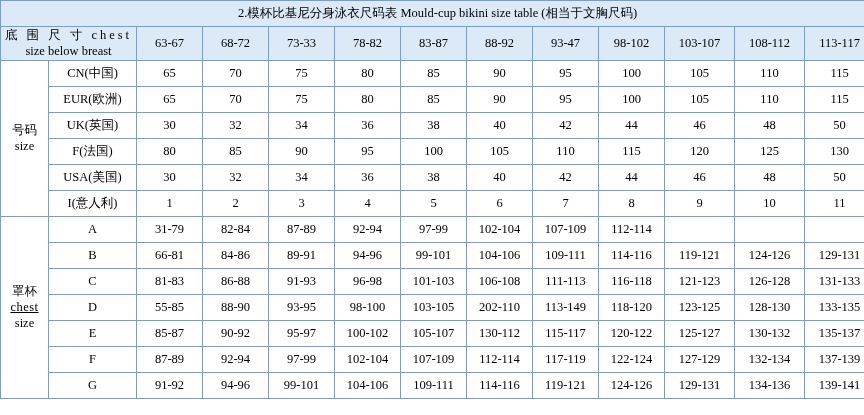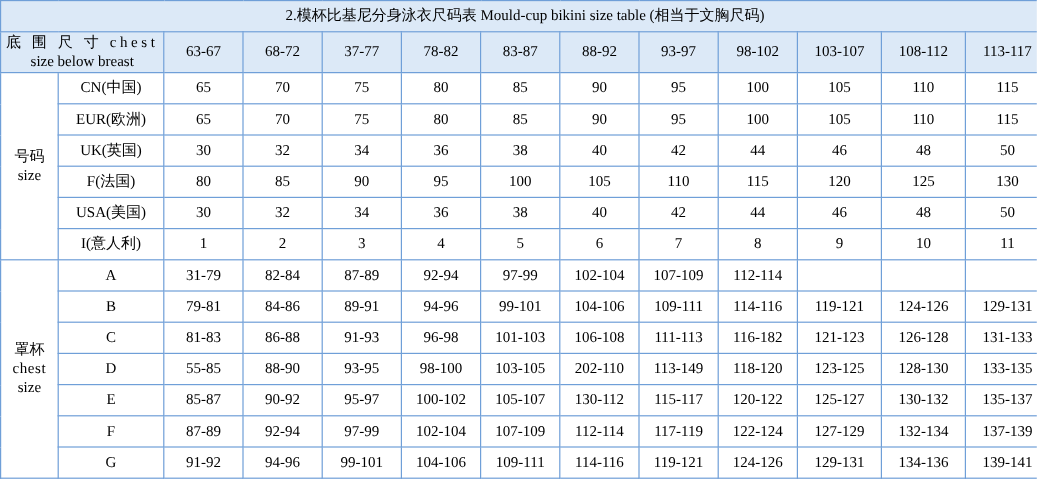--- a/index.html
+++ b/index.html
@@ -70,20 +70,21 @@
   .rowlabel {
     text-align: left;
     padding-left: 8px;
     font-size: 12.5px;
   }
   .blank {
     background: #ffffff;
   }
   .c-chest-word {
     letter-spacing: 0.5px;
+    text-decoration: underline;
   }
 </style>
 </head>
 <body>
 
 <div class="wrap">
   <table class="size-table">
     <colgroup>
       <col style="width:48px">
       <col style="width:88px">
@@ -103,25 +104,25 @@
       <tr>
         <td class="title-cell" colspan="13">2.模杯比基尼分身泳衣尺码表  Mould-cup bikini size table (相当于文胸尺码)</td>
       </tr>
       <tr>
         <td class="hdr-cell hdr-left" colspan="2">
           <span class="l1">底 围 尺 寸   chest</span>
           <span class="l2">size below breast</span>
         </td>
         <td class="hdr-cell">63-67</td>
         <td class="hdr-cell">68-72</td>
-        <td class="hdr-cell">37-77</td>
+        <td class="hdr-cell">73-33</td>
         <td class="hdr-cell">78-82</td>
         <td class="hdr-cell">83-87</td>
         <td class="hdr-cell">88-92</td>
-        <td class="hdr-cell">93-97</td>
+        <td class="hdr-cell">93-47</td>
         <td class="hdr-cell">98-102</td>
         <td class="hdr-cell">103-107</td>
         <td class="hdr-cell">108-112</td>
         <td class="hdr-cell">113-117</td>
       </tr>
 
       <tr>
         <td class="group-label" rowspan="6">
           <span>号码</span>
           <span>size</span>
@@ -224,42 +225,42 @@
         <td>97-99</td>
         <td>102-104</td>
         <td>107-109</td>
         <td>112-114</td>
         <td class="blank"></td>
         <td class="blank"></td>
         <td class="blank"></td>
       </tr>
       <tr>
         <td class="rowlabel">B</td>
-        <td>79-81</td>
+        <td>66-81</td>
         <td>84-86</td>
         <td>89-91</td>
         <td>94-96</td>
         <td>99-101</td>
         <td>104-106</td>
         <td>109-111</td>
         <td>114-116</td>
         <td>119-121</td>
         <td>124-126</td>
         <td>129-131</td>
       </tr>
       <tr>
         <td class="rowlabel">C</td>
         <td>81-83</td>
         <td>86-88</td>
         <td>91-93</td>
         <td>96-98</td>
         <td>101-103</td>
         <td>106-108</td>
         <td>111-113</td>
-        <td>116-182</td>
+        <td>116-118</td>
         <td>121-123</td>
         <td>126-128</td>
         <td>131-133</td>
       </tr>
       <tr>
         <td class="rowlabel">D</td>
         <td>55-85</td>
         <td>88-90</td>
         <td>93-95</td>
         <td>98-100</td>

